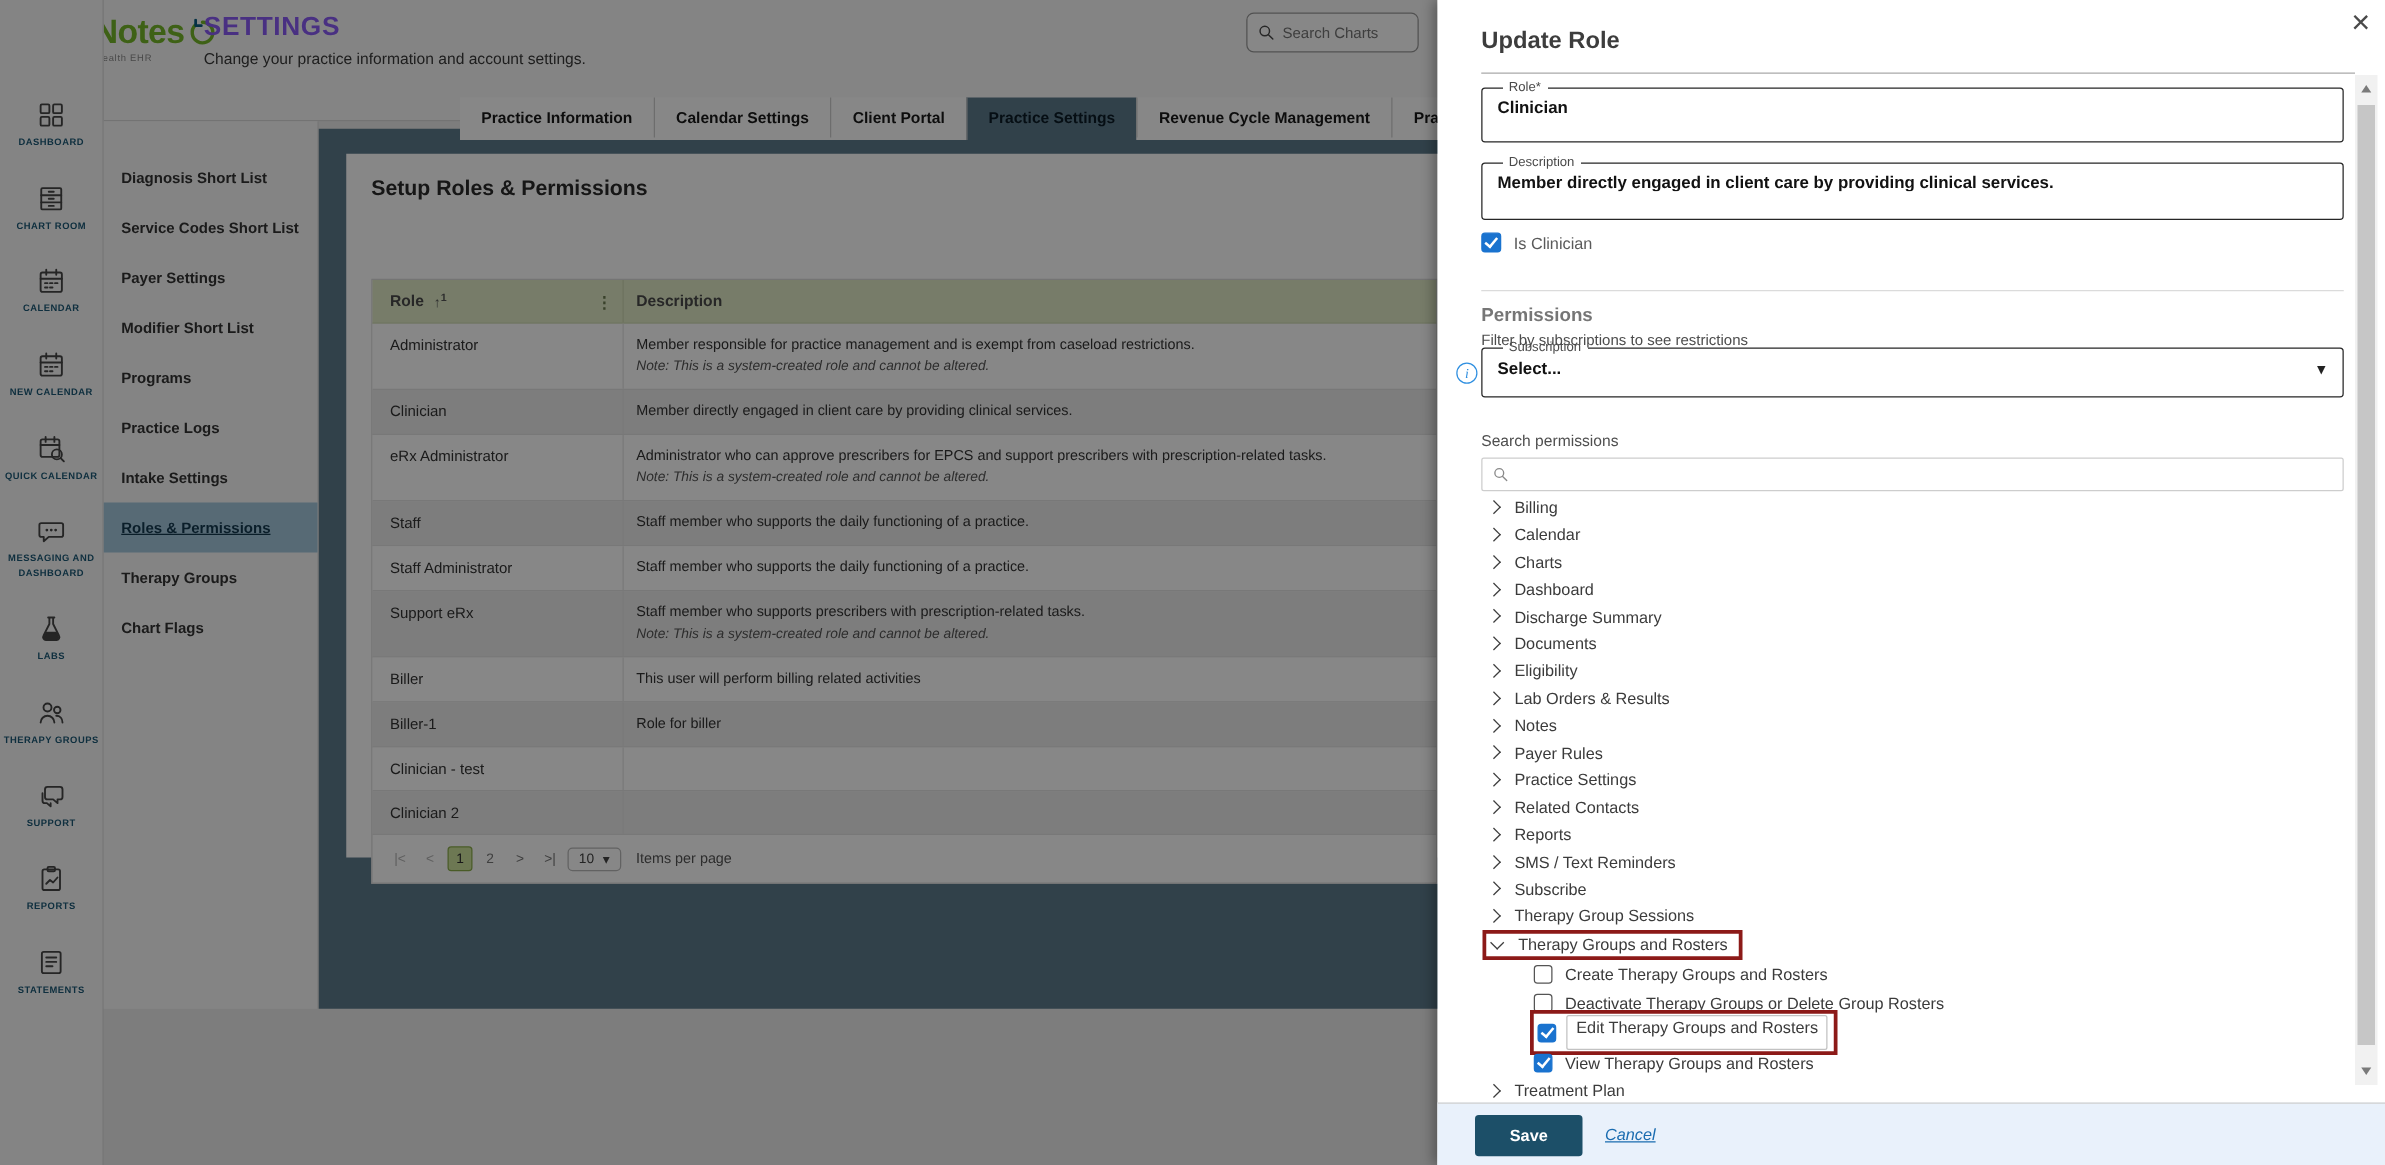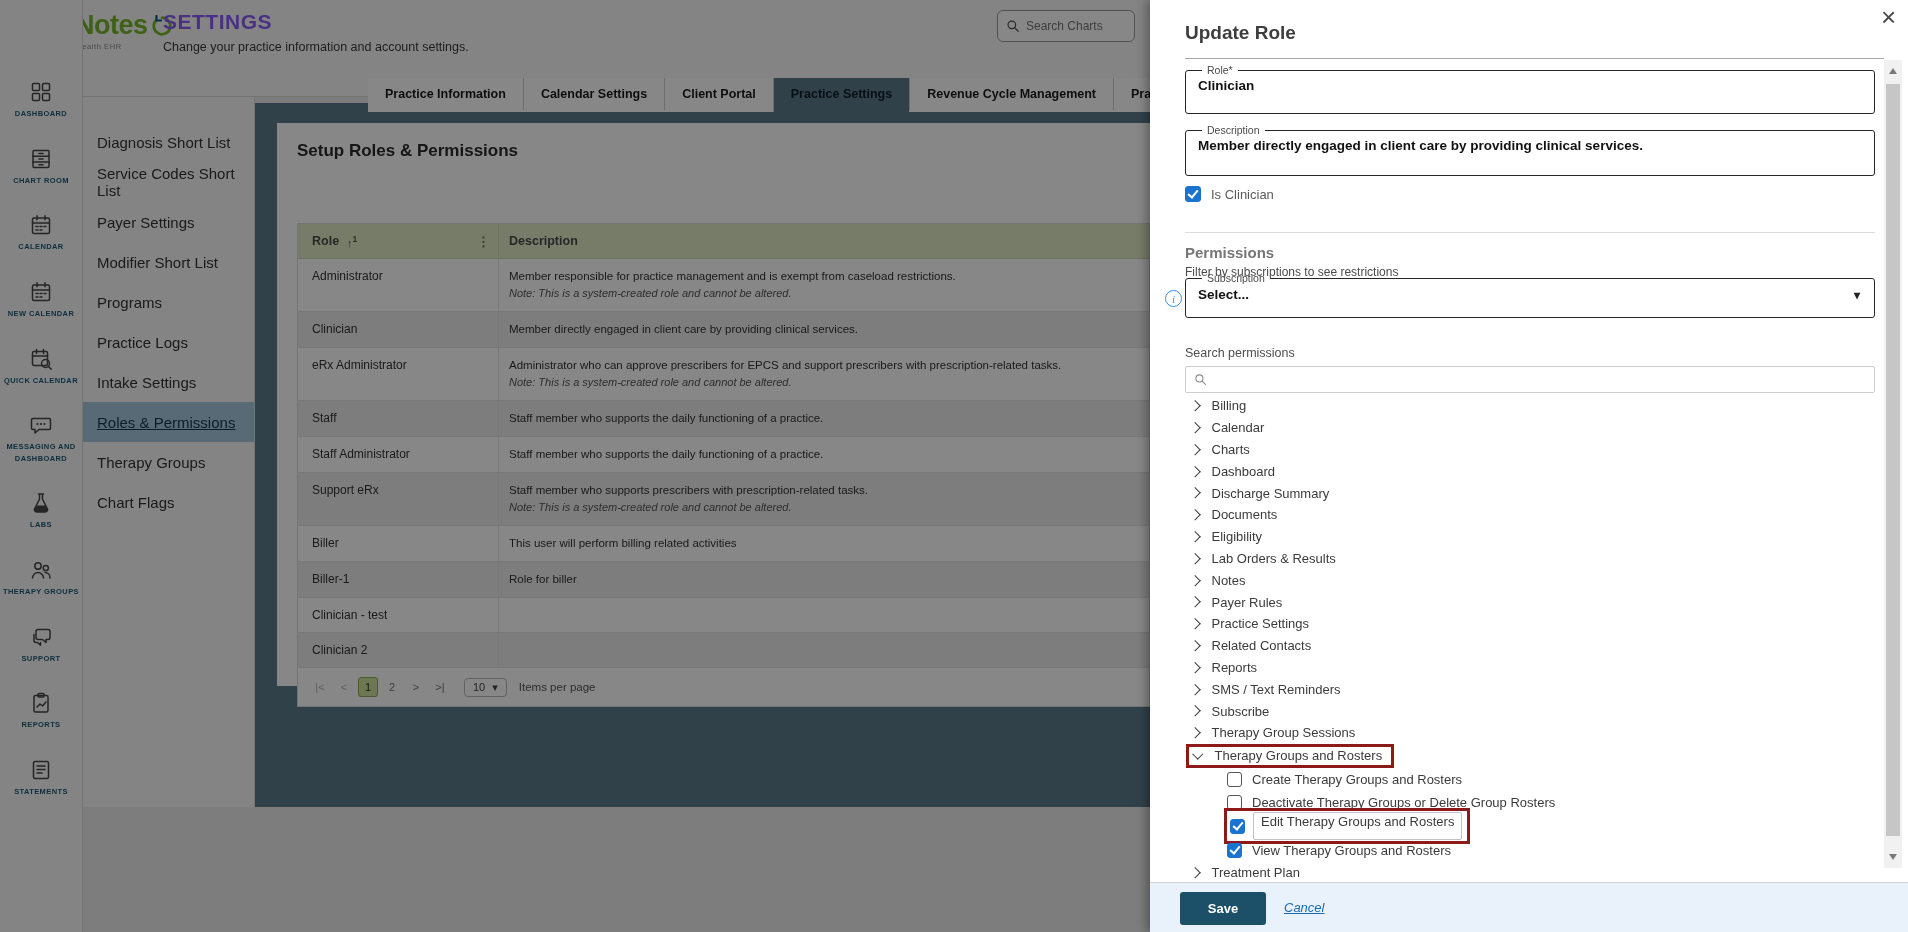--- a/index.html
+++ b/index.html
@@ -20,21 +20,21 @@
   .search-charts input { border:none; outline:none; width:90px; font-size:12px; font-family:"Liberation Sans",sans-serif; color:#333; background:transparent; }
 
   
   .rail { position:absolute; left:0; top:0; width:83px; height:932px; background:#fafafa; border-right:1px solid #dcdcdc; padding-top:80px; display:flex; flex-direction:column; align-items:center; gap:27px; }
   .rail-item { display:flex; flex-direction:column; align-items:center; gap:4px; width:76px; cursor:pointer; }
   .rail-item svg { width:24px; height:24px; stroke:#464646; fill:none; stroke-width:1.5; stroke-linecap:round; stroke-linejoin:round; }
   .rail-label { font-size:7.5px; font-weight:700; color:#1d5a77; letter-spacing:0.4px; text-align:center; line-height:1.55; }
 
   
   .sidebar { position:absolute; left:83px; top:97px; width:172px; height:710px; background:#fafafa; border-right:1px solid #dcdcdc; padding-top:25px; }
-  .side-item { height:40px; display:flex; align-items:center; padding-left:14px; font-size:15px; font-weight:400; color:#333; cursor:pointer; }
+  .side-item { height:40px; display:flex; align-items:center; padding-left:14px; font-size:12px; font-weight:700; color:#333; cursor:pointer;text-align:center; }
   .side-item.selected { background:#a4c8de; color:#14394f; }
   .side-item.selected span { text-decoration:underline; }
 
   
   .tabs { position:absolute; left:368px; top:78px; display:flex; background:#fff; z-index:6; }
   .tab { height:32px; line-height:32px; padding:0 17px; font-size:12.5px; font-weight:700; color:#1a1a1a; border-left:1px solid #cfcfcf; cursor:pointer; white-space:nowrap; }
   .tab:first-child { border-left:none; }
   .tab.active { background:#5d7b8d; color:#0c1c26; height:34px; }
 
   
@@ -51,21 +51,21 @@
   .tr { display:flex; border-bottom:1px solid #e2e2e2; background:#fff; cursor:pointer; }
   .tr.alt { background:#ececec; }
   .td-role { width:201px; padding:10px 6px 10px 14px; font-size:12px; color:#333; border-right:1px solid #e3e3e3; }
   .td-desc { flex:1; padding:10px 8px 10px 10px; font-size:11.5px; color:#333; line-height:15px; }
   .note { font-style:italic; font-size:11px; color:#555; margin-top:2px; }
   .note:empty { display:none; }
   .pager { display:flex; align-items:center; gap:4px; padding:9px 12px; font-size:11px; color:#777; }
   .pg { min-width:20px; height:20px; display:inline-flex; align-items:center; justify-content:center; cursor:pointer; }
   .pg.dis { color:#b3b3b3; }
   .pg.num.active { background:#cfe29e; border:1px solid #8aad4a; border-radius:3px; color:#2e2e2e; }
-  .psize { border:1px solid #b9b9b9; border-radius:4px; padding:2px 8px; font-size:11px; color:#444; display:inline-flex; gap:7px; align-items:center; margin-left:10px; cursor:pointer; background:#fff; }
+  .psize { border:1px solid #b9b9b9; border-radius:4px; padding:2px 8px; font-size:11px; color:#444; display:inline-flex; gap:7px; align-items:center; cursor:pointer; background:#fff; }
   .plabel { font-size:11.5px; color:#555; margin-left:8px; }
 
   
   .overlay { position:absolute; left:0; top:0; width:1150px; height:932px; background:rgba(0,0,0,0.47); z-index:50; }
 
   
   .drawer { position:absolute; left:1150px; top:0; width:758px; height:932px; background:#fff; z-index:100; box-shadow:-3px 0 10px rgba(0,0,0,0.35); }
   .drawer-close { position:absolute; left:731px; top:4px; font-size:26px; color:#4a4a4a; cursor:pointer; line-height:1; }
   .drawer-title { position:absolute; left:35px; top:22px; font-size:19px; font-weight:600; color:#3d3d3d; }
   .title-rule { position:absolute; left:35px; top:58px; width:699px; height:1px; background:#a9a9a9; }

